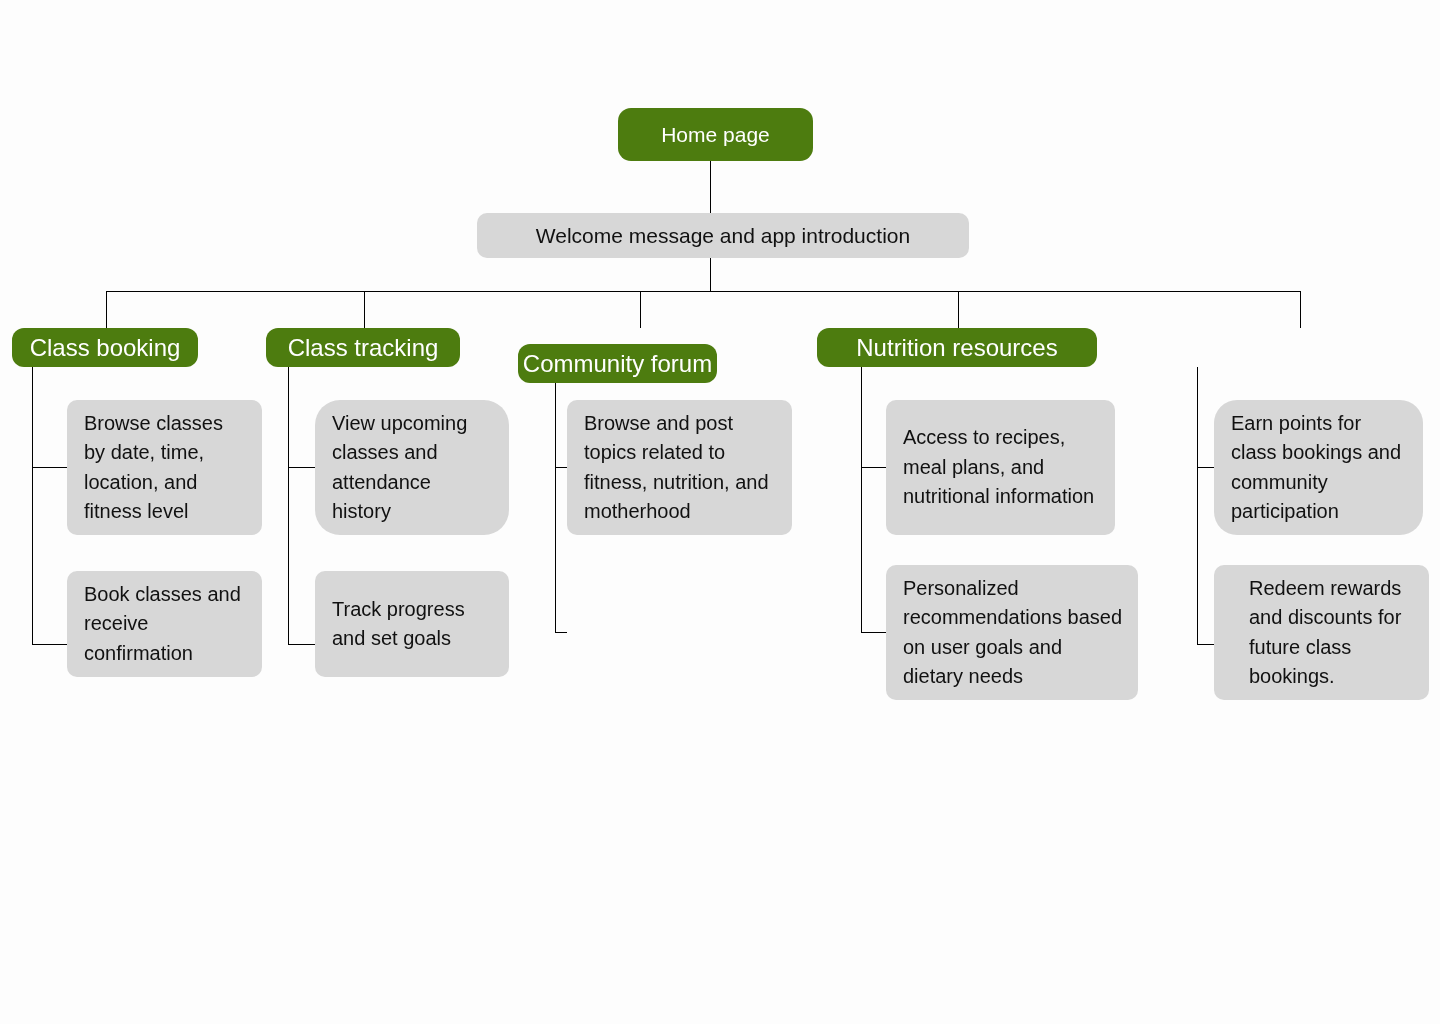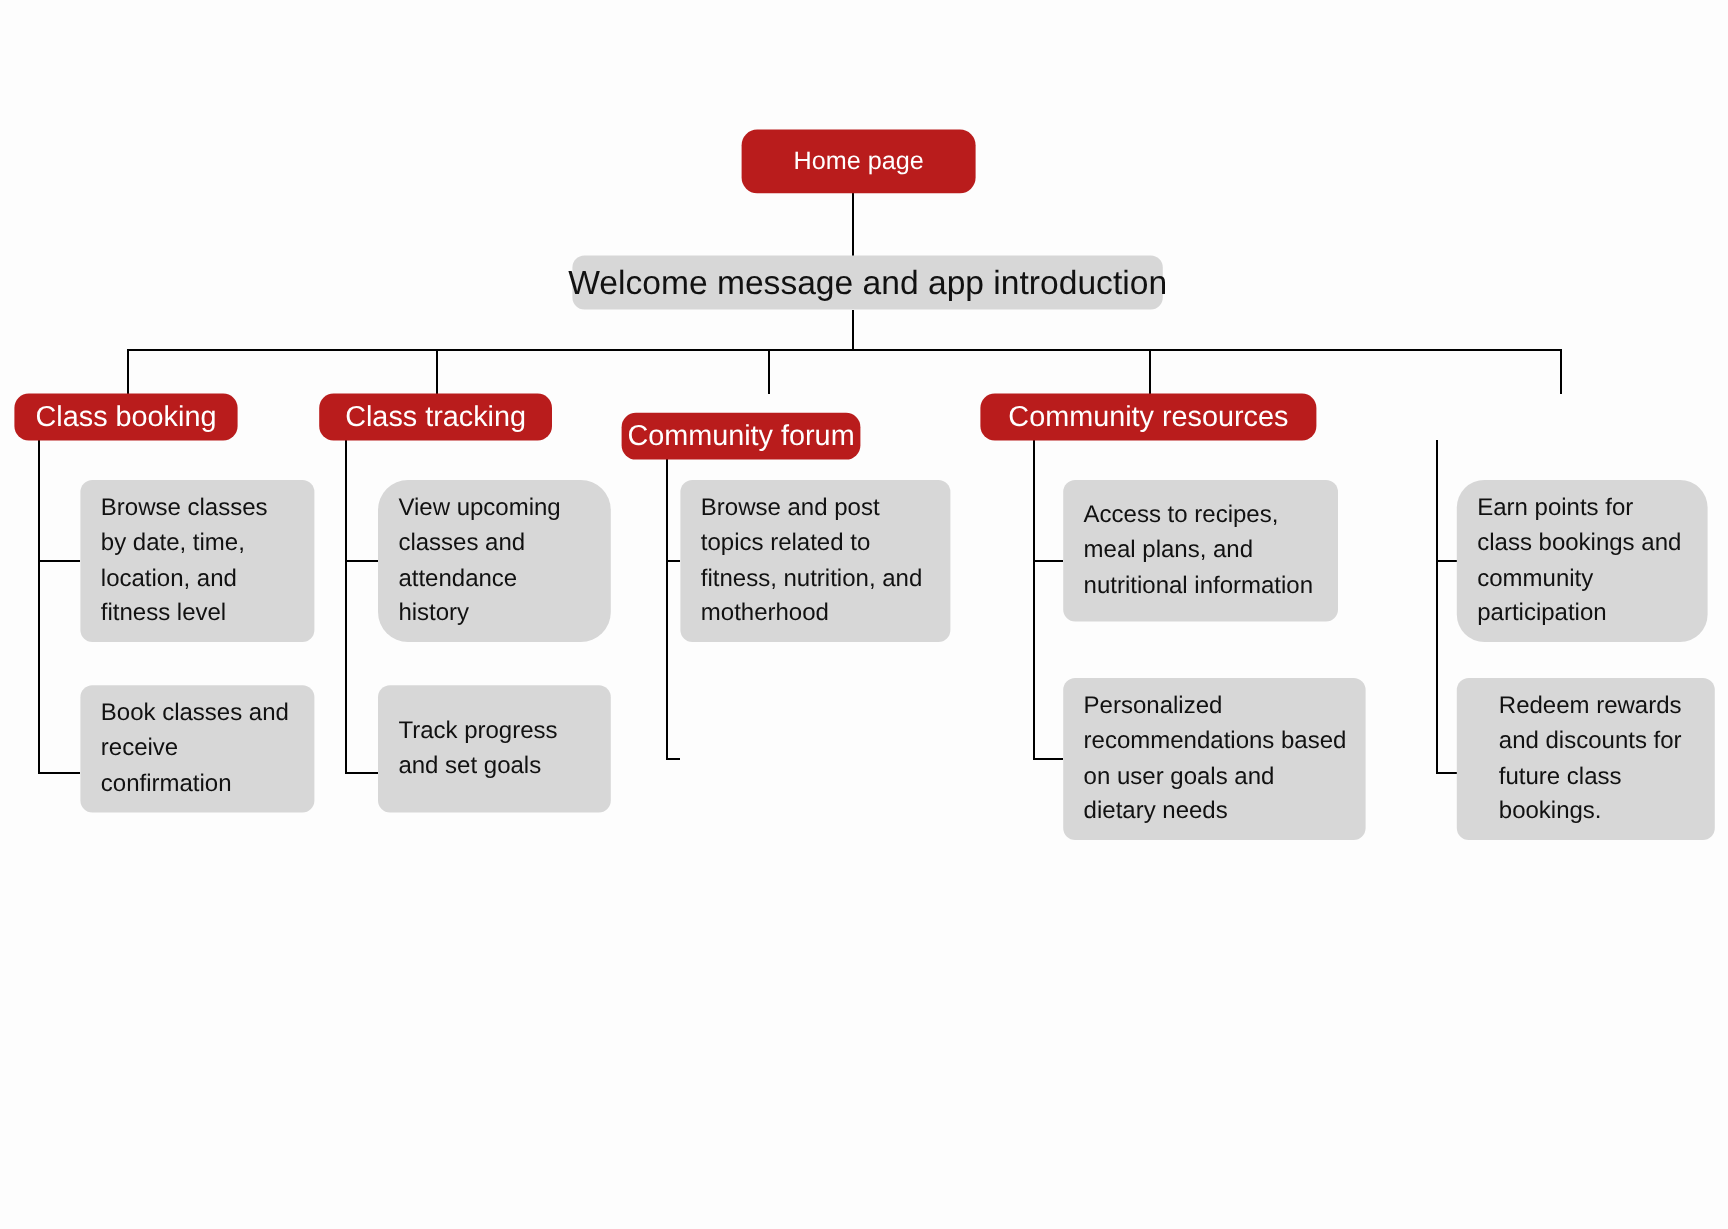--- a/index.html
+++ b/index.html
@@ -29,21 +29,21 @@
     height: 1024px;
     pointer-events: none;
   }
   .node {
     position: absolute;
     box-sizing: border-box;
     display: flex;
     align-items: center;
   }
   .node-root, .node-branch {
-    background: #b91c1c;
+    background: #4d7c0f;
     border-radius: 12px;
     color: #ffffff;
     justify-content: center;
   }
   .node-root {
     border-radius: 13px;
   }
   .node-root .node-label {
     font-size: 21px;
     line-height: 25px;
@@ -58,21 +58,21 @@
   }
   .node-note, .node-leaf {
     background: #d7d7d7;
     border-radius: 10px;
     color: #1a1a1a;
   }
   .node-note {
     justify-content: center;
   }
   .node-note .node-label {
-    font-size: 28px;
+    font-size: 21px;
     line-height: 26px;
     color: #111111;
     white-space: nowrap;
   }
   .node-leaf {
     align-items: center;
     padding: 0 14px 0 17px;
   }
   .node-leaf .node-label {
     font-size: 20px;
@@ -148,23 +148,23 @@
   </div>
 
   <div class="node node-branch" style="left:518px; top:344px; width:199px; height:39px;">
     <span class="node-label">Community forum</span>
   </div>
   <div class="node node-leaf" style="left:567px; top:400px; width:225px; height:135px;align-items:center;">
     <span class="node-label">Browse and post topics related to fitness, nutrition, and motherhood</span>
   </div>
 
   <div class="node node-branch" style="left:817px; top:328px; width:280px; height:39px;">
-    <span class="node-label">Community resources</span>
+    <span class="node-label">Nutrition resources</span>
   </div>
-  <div class="node node-leaf" style="left:886px; top:400px; width:229px; height:118px;">
+  <div class="node node-leaf" style="left:886px; top:400px; width:229px; height:135px;">
     <span class="node-label">Access to recipes, meal plans, and nutritional information</span>
   </div>
   <div class="node node-leaf" style="left:886px; top:565px; width:252px; height:135px;">
     <span class="node-label">Personalized recommendations based on user goals and dietary needs</span>
   </div>
 
   <div class="node node-leaf" style="left:1214px; top:400px; width:209px; height:135px;border-radius:23px;">
     <span class="node-label">Earn points for class bookings and community participation</span>
   </div>
   <div class="node node-leaf" style="left:1214px; top:565px; width:215px; height:135px;padding-left:35px;">

